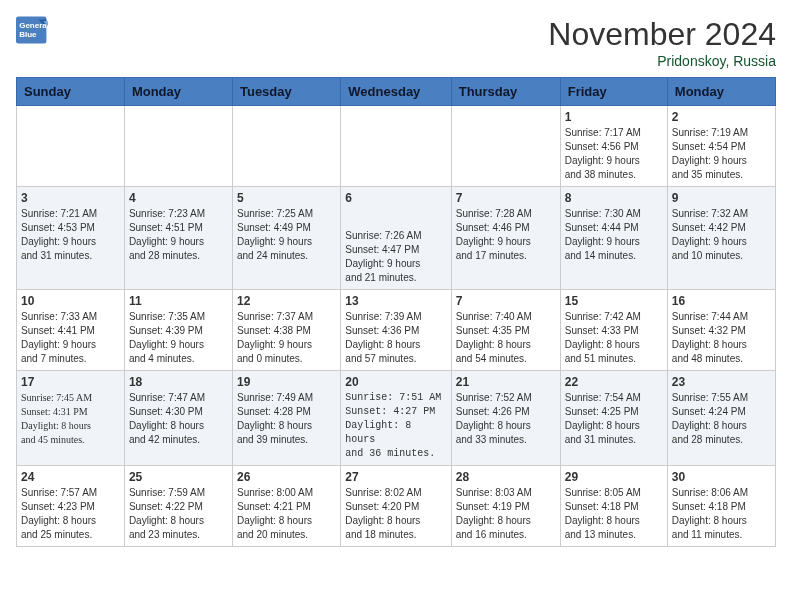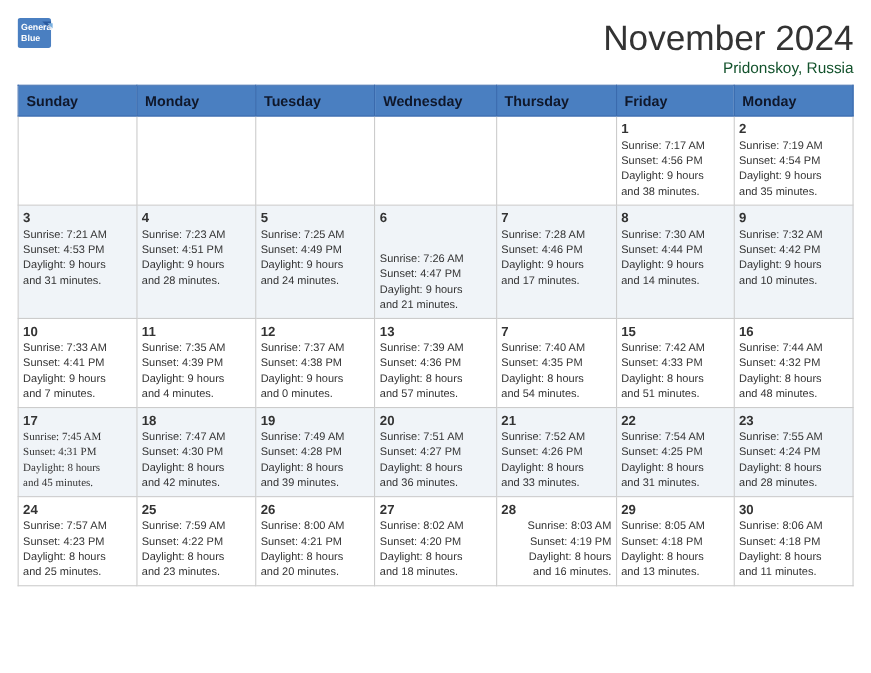--- a/index.html
+++ b/index.html
@@ -269,21 +269,21 @@
         </td>
         <td>
           <span class="day-number">19</span>
           <div class="day-info" style="white-space: pre-line;">Sunrise: 7:49 AM
 Sunset: 4:28 PM
 Daylight: 8 hours
 and 39 minutes.</div>
         </td>
         <td>
           <span class="day-number">20</span>
-          <div class="day-info" style="white-space: pre-line;">Sunrise: 7:51 AM
+          <div class="day-info" style="white-space: pre-line; font-family: Liberation Mono, monospace;">Sunrise: 7:51 AM
 Sunset: 4:27 PM
 Daylight: 8 hours
 and 36 minutes.</div>
         </td>
         <td>
           <span class="day-number">21</span>
           <div class="day-info" style="white-space: pre-line;">Sunrise: 7:52 AM
 Sunset: 4:26 PM
 Daylight: 8 hours
 and 33 minutes.</div>
@@ -327,21 +327,21 @@
         </td>
         <td>
           <span class="day-number">27</span>
           <div class="day-info" style="white-space: pre-line;">Sunrise: 8:02 AM
 Sunset: 4:20 PM
 Daylight: 8 hours
 and 18 minutes.</div>
         </td>
         <td>
           <span class="day-number">28</span>
-          <div class="day-info" style="white-space: pre-line; text-align: right;">Sunrise: 8:03 AM
+          <div class="day-info" style="white-space: pre-line;">Sunrise: 8:03 AM
 Sunset: 4:19 PM
 Daylight: 8 hours
 and 16 minutes.</div>
         </td>
         <td>
           <span class="day-number">29</span>
           <div class="day-info" style="white-space: pre-line;">Sunrise: 8:05 AM
 Sunset: 4:18 PM
 Daylight: 8 hours
 and 13 minutes.</div>

